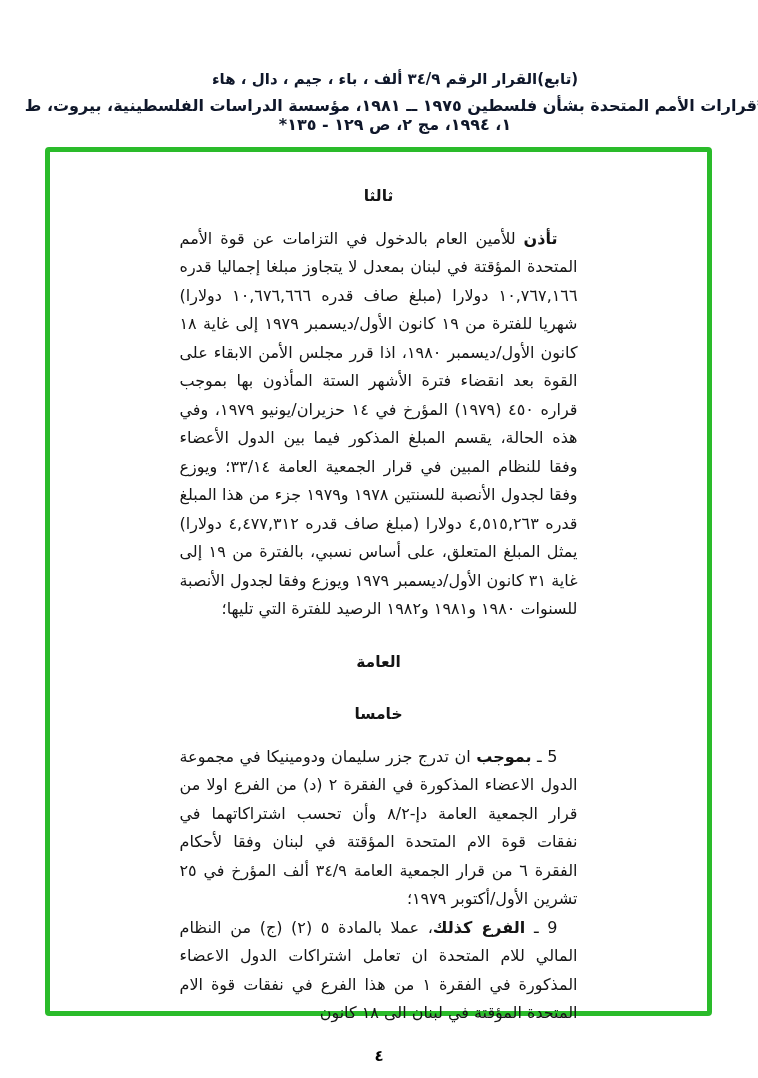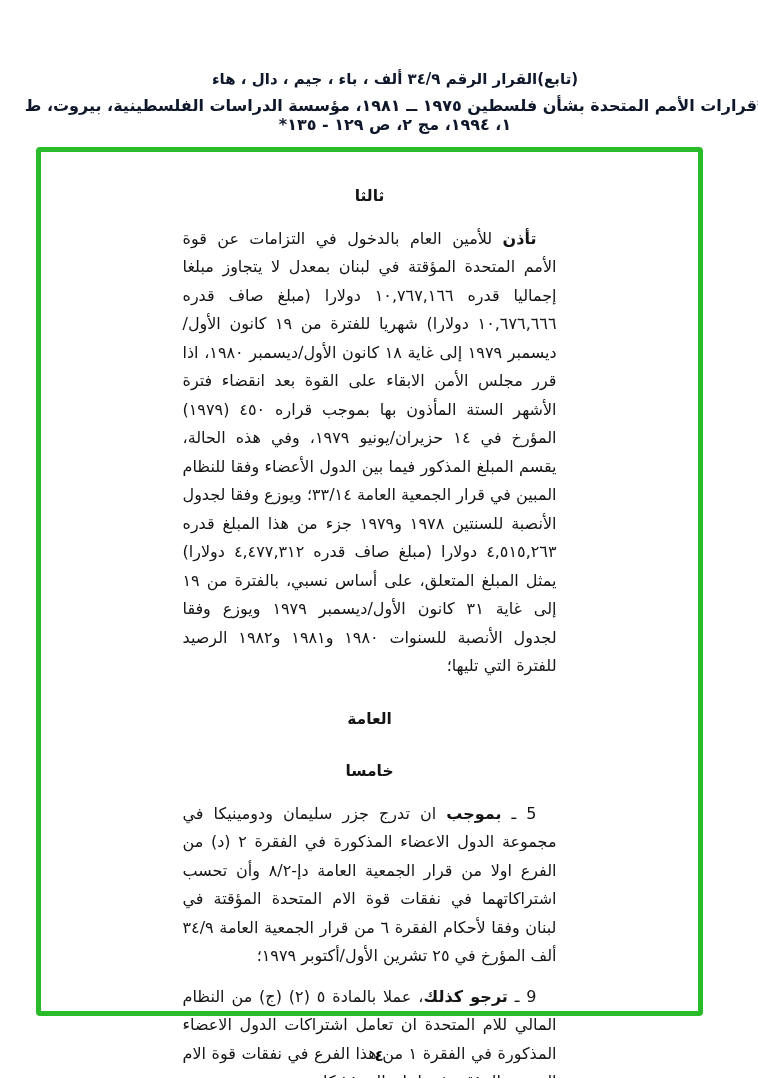--- a/index.html
+++ b/index.html
@@ -34,21 +34,21 @@
     font-weight:700;
     letter-spacing:0.2px;
   }
   .doc-citation{
     font-size:16px;
     font-weight:700;
     margin-top:8px;
   }
   .frame{
     position:absolute;
-    left:36px;
+    left:45px;
     top:147px;
     width:667px;
     height:869px;
     box-sizing:border-box;
     border:5px solid var(--frame-green);
     border-radius:4px;
     background:#ffffff;
   }
   .body-text{
     position:absolute;
@@ -64,21 +64,21 @@
   .sec-heading{
     text-align:center;
     font-weight:700;
     font-size:15.5px;
     margin:24px 0 14px;
   }
   .sec-heading:first-child{
     margin-top:0;
   }
   .para{
-    margin:12px;
+    margin:0;
     text-indent:20px;
   }
   .lead{
     font-weight:700;
   }
   .page-number{
     position:absolute;
     left:0;
     bottom:13px;
     width:100%;
@@ -101,20 +101,20 @@
   <div class="frame">
     <div class="body-text">
 
       <div class="sec-heading">ثالثا</div>
       <p class="para"><span></span><b class="lead">تأذن</b><span> للأمين العام بالدخول في التزامات عن قوة الأمم المتحدة المؤقتة في لبنان بمعدل لا يتجاوز مبلغا إجماليا قدره ١٠,٧٦٧,١٦٦ دولارا (مبلغ صاف قدره ١٠,٦٧٦,٦٦٦ دولارا) شهريا للفترة من ١٩ كانون الأول/ديسمبر ١٩٧٩ إلى غاية ١٨ كانون الأول/ديسمبر ١٩٨٠، اذا قرر مجلس الأمن الابقاء على القوة بعد انقضاء فترة الأشهر الستة المأذون بها بموجب قراره ٤٥٠ (١٩٧٩) المؤرخ في ١٤ حزيران/يونيو ١٩٧٩، وفي هذه الحالة، يقسم المبلغ المذكور فيما بين الدول الأعضاء وفقا للنظام المبين في قرار الجمعية العامة ٣٣/١٤؛ ويوزع وفقا لجدول الأنصبة للسنتين ١٩٧٨ و١٩٧٩ جزء من هذا المبلغ قدره ٤,٥١٥,٢٦٣ دولارا (مبلغ صاف قدره ٤,٤٧٧,٣١٢ دولارا) يمثل المبلغ المتعلق، على أساس نسبي، بالفترة من ١٩ إلى غاية ٣١ كانون الأول/ديسمبر ١٩٧٩ ويوزع وفقا لجدول الأنصبة للسنوات ١٩٨٠ و١٩٨١ و١٩٨٢ الرصيد للفترة التي تليها؛</span></p>
 
       <div class="sec-heading">العامة</div>
 
       <div class="sec-heading">خامسا</div>
       <p class="para"><span>5 ـ </span><b class="lead">بموجب</b><span> ان تدرج جزر سليمان ودومينيكا في مجموعة الدول الاعضاء المذكورة في الفقرة ٢ (د) من الفرع اولا من قرار الجمعية العامة دإ-٨/٢ وأن تحسب اشتراكاتهما في نفقات قوة الام المتحدة المؤقتة في لبنان وفقا لأحكام الفقرة ٦ من قرار الجمعية العامة ٣٤/٩ ألف المؤرخ في ٢٥ تشرين الأول/أكتوبر ١٩٧٩؛</span></p>
-      <p class="para"><span>9 ـ </span><b class="lead">ترجو كذلك</b><span>، عملا بالمادة ٥ (٢) (ج) من النظام المالي للام المتحدة ان تعامل اشتراكات الدول الاعضاء المذكورة في الفقرة ١ من هذا الفرع في نفقات قوة الام المتحدة المؤقتة في لبنان الى ١٨ كانون</span></p>
+      <p class="para"><span>9 ـ </span><b class="lead">الفرع كذلك</b><span>، عملا بالمادة ٥ (٢) (ج) من النظام المالي للام المتحدة ان تعامل اشتراكات الدول الاعضاء المذكورة في الفقرة ١ من هذا الفرع في نفقات قوة الام المتحدة المؤقتة في لبنان الى ١٨ كانون</span></p>
 
     </div>
   </div>
 
   <div class="page-number">٤</div>
 
 </div>
 
 </body></html>

